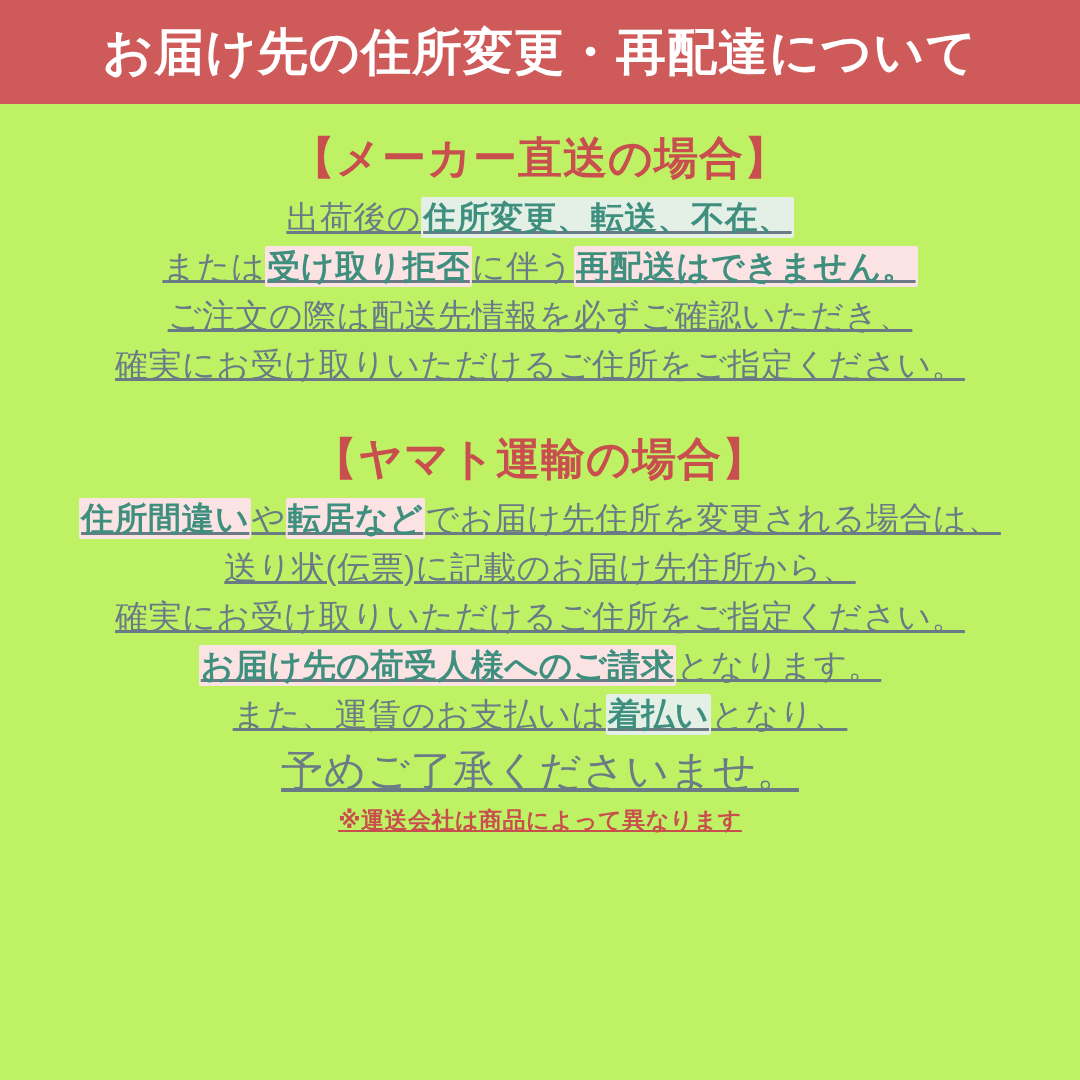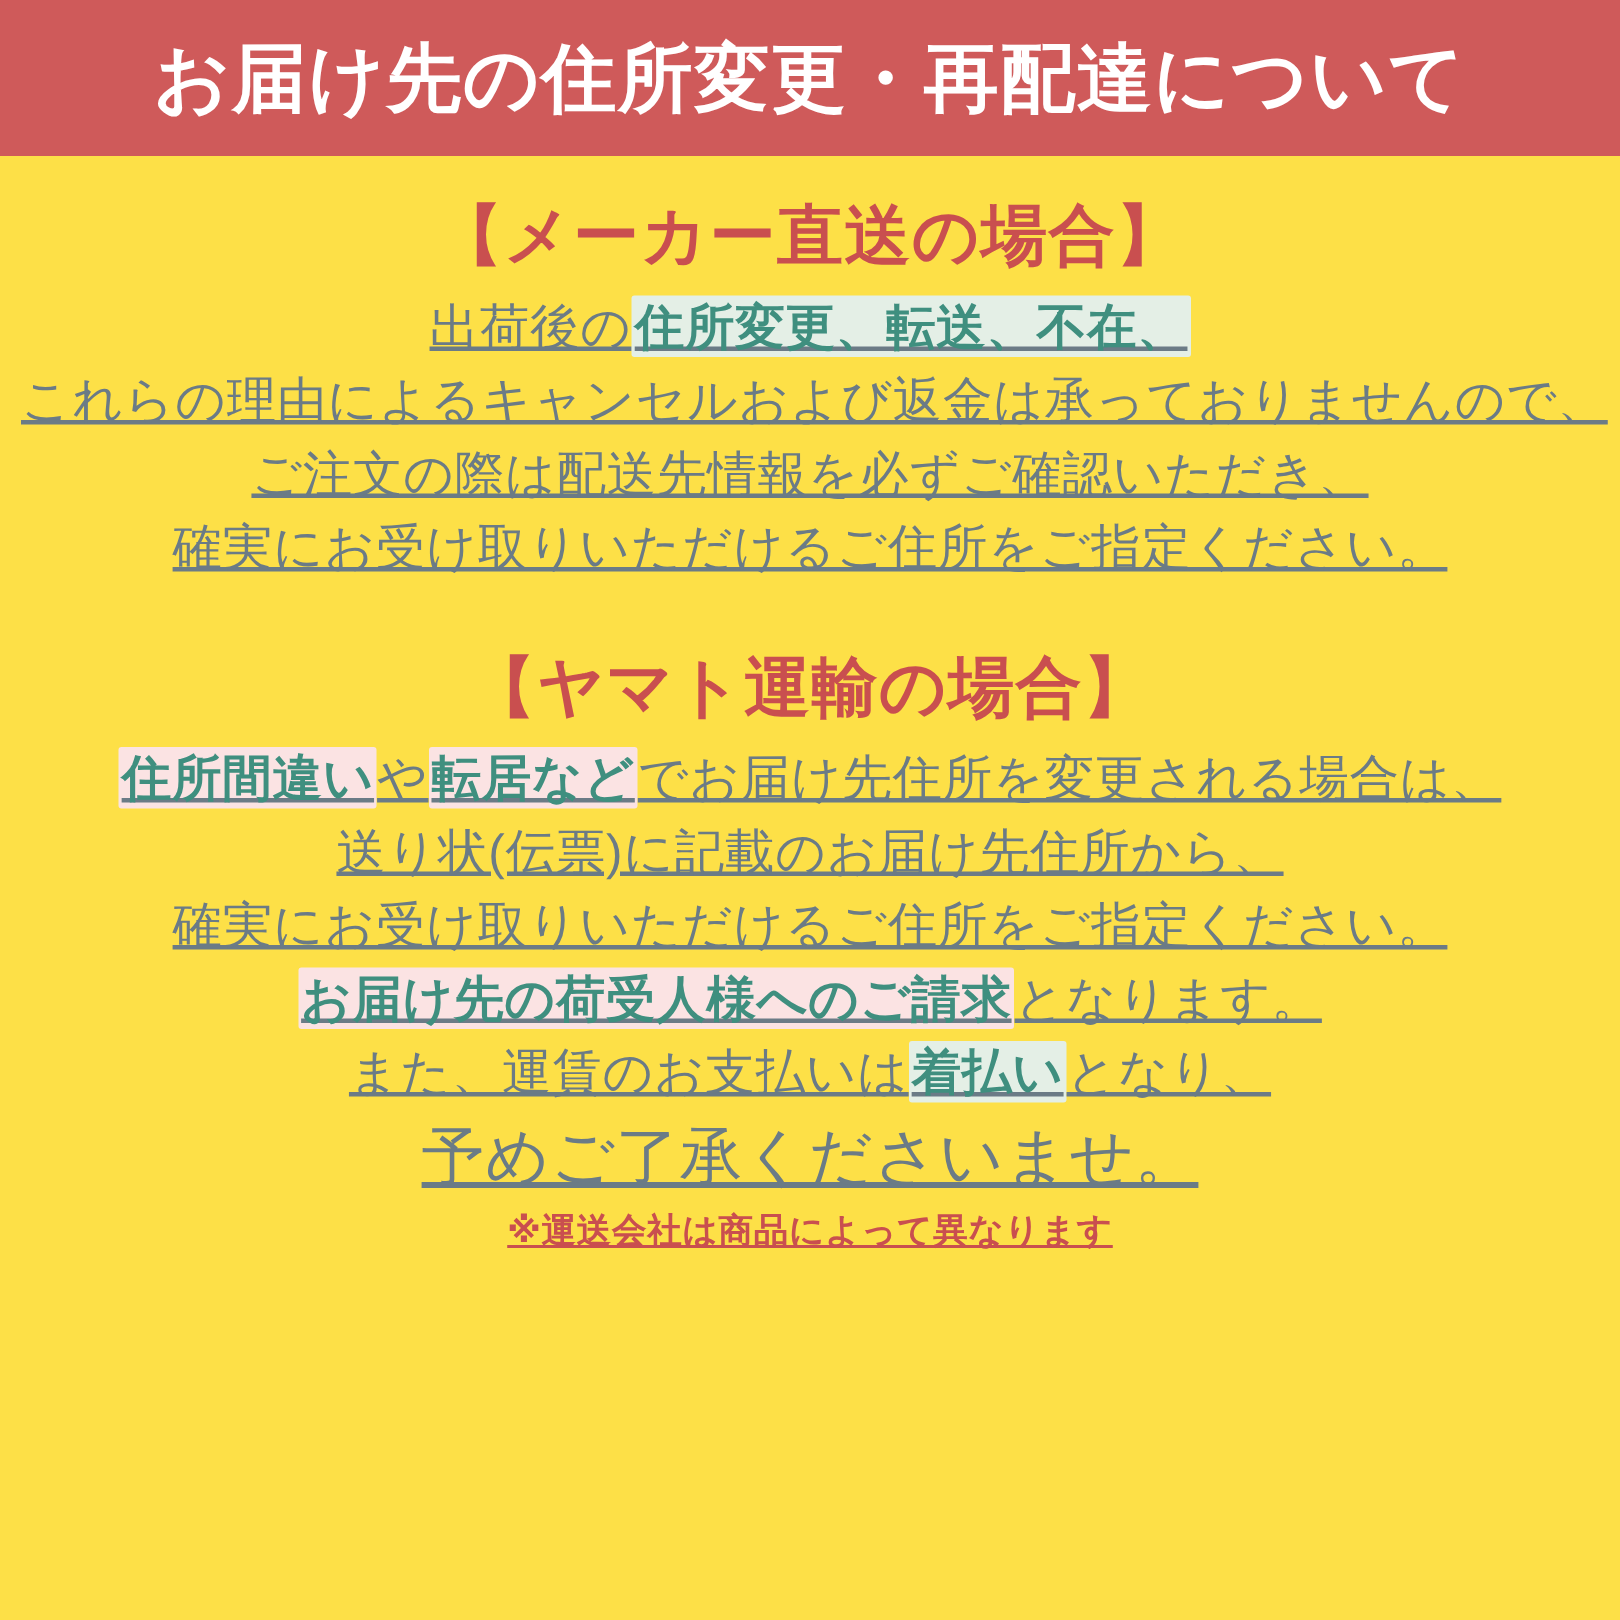--- a/index.html
+++ b/index.html
@@ -12,21 +12,21 @@
     background: #ffffff;
     font-family: "Liberation Sans", "DejaVu Sans", sans-serif;
     overflow: hidden;
   }
 
   .page {
     position: relative;
     width: 1080px;
     height: 1080px;
     box-sizing: border-box;
-    background: #fde047;
+    background: #bef264;
   }
 
   
   .header {
     width: 100%;
     height: 104px;
     background: #cf5a5a;
     display: flex;
     align-items: center;
     justify-content: center;
@@ -101,22 +101,24 @@
   </div>
 
   <div class="content">
 
     <div class="section-heading">【メーカー直送の場合】</div>
 
     <div class="line">
       <span>出荷後の</span><span class="hl green">住所変更、転送、不在、</span>
     </div>
 
+    <div class="line">
+      <span>または</span><span class="hl pink">受け取り拒否</span><span>に伴う</span><span class="hl pink">再配送はできません。</span>
+    </div>
 
-    <div class="line">これらの理由によるキャンセルおよび返金は承っておりませんので、</div>
     <div class="line">ご注文の際は配送先情報を必ずご確認いただき、</div>
     <div class="line">確実にお受け取りいただけるご住所をご指定ください。</div>
 
     <div class="section-heading second">【ヤマト運輸の場合】</div>
 
     <div class="line">
       <span class="hl pink">住所間違い</span><span>や</span><span class="hl pink">転居など</span><span>でお届け先住所を変更される場合は、</span>
     </div>
 
     <div class="line">送り状(伝票)に記載のお届け先住所から、</div>

